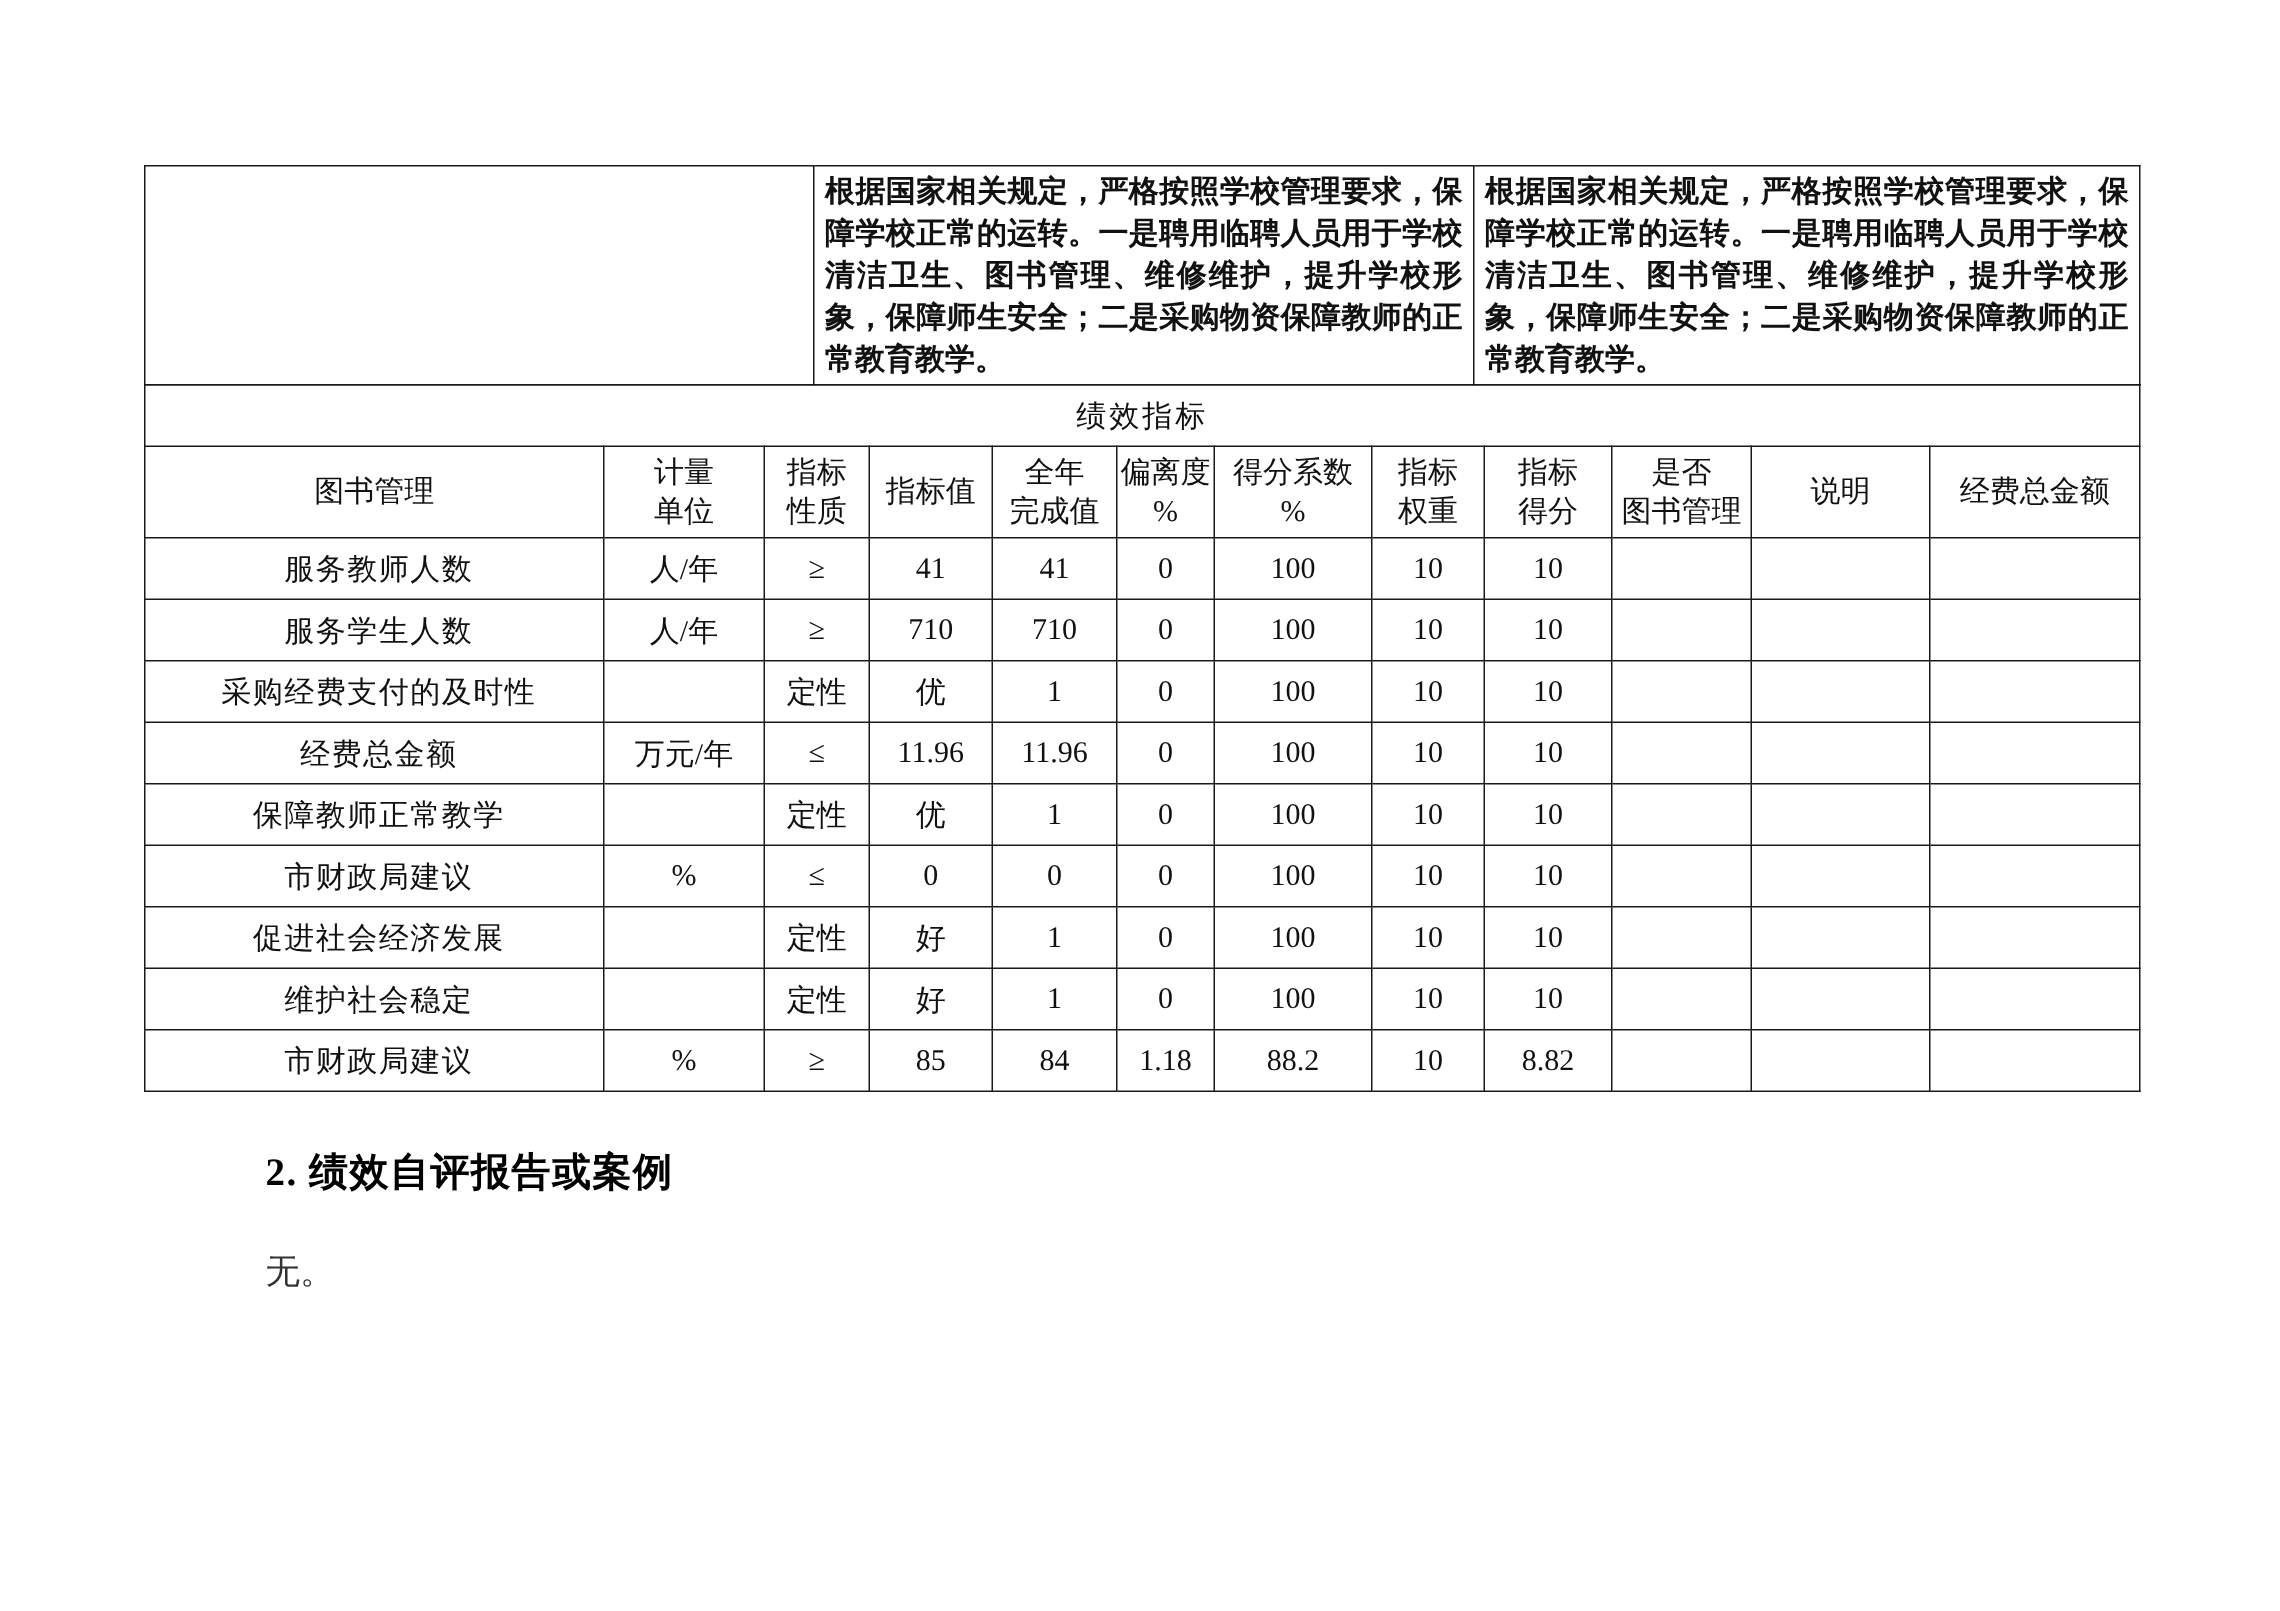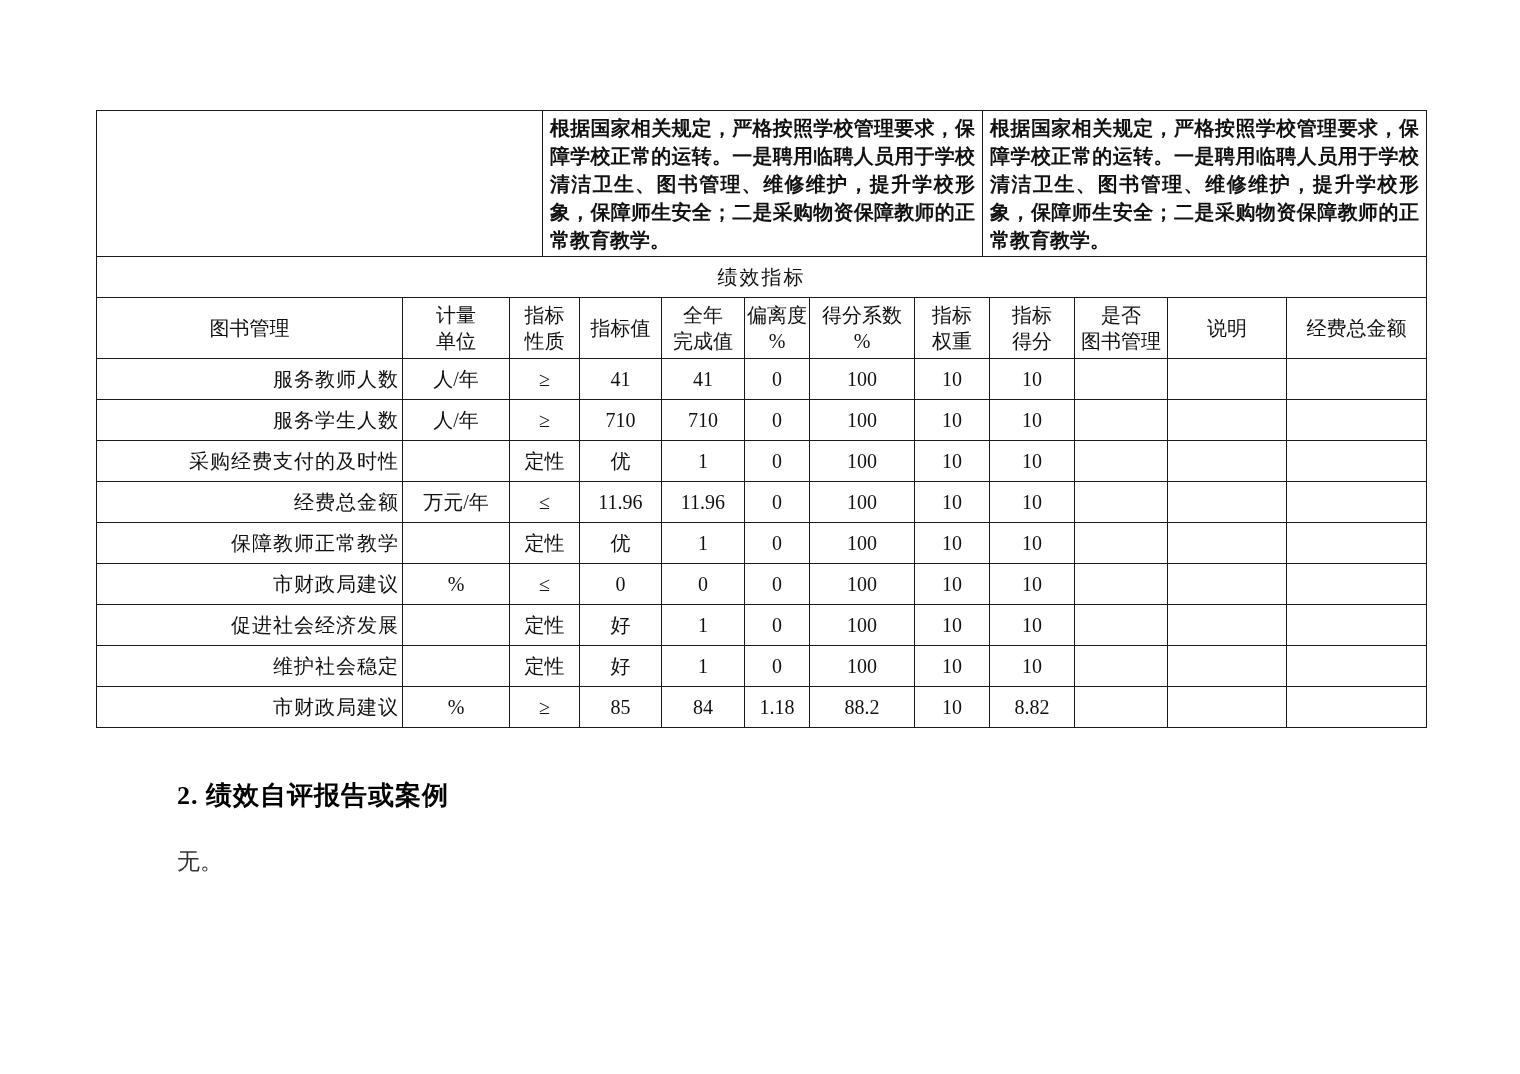--- a/index.html
+++ b/index.html
@@ -59,31 +59,30 @@
     padding: 0 2px;
   }
   .main-tbl td {
     height: 41px;
     font-size: 20px;
     text-align: center;
     vertical-align: middle;
     padding: 0 3px;
   }
   .main-tbl td.name-cell {
-    text-align: right;
+    text-align: center;
     padding-left: 9px;
     letter-spacing: 1px;
   }
 
   
   .footer {
     position: absolute;
     left: 177px; top: 764px;
     width: 1200px;
-    margin-top: 14px;
   }
   .sec-heading {
     margin: 0;
     font-size: 26px;
     font-weight: 700;
     color: #000000;
     letter-spacing: 1px;
   }
   .sec-body {
     margin: 33px 0 31px 0;

